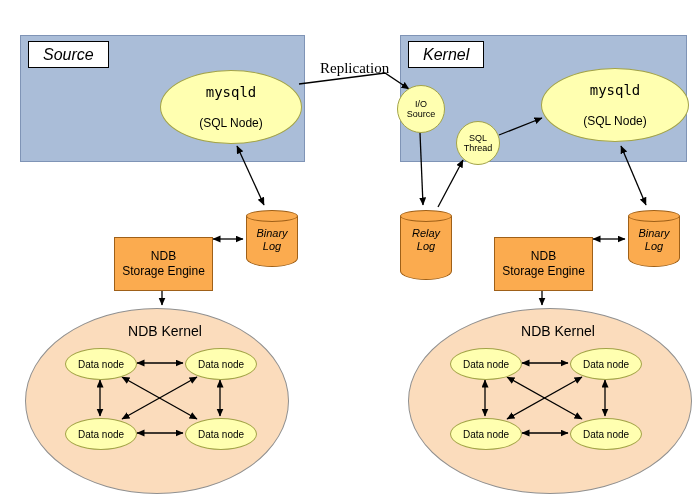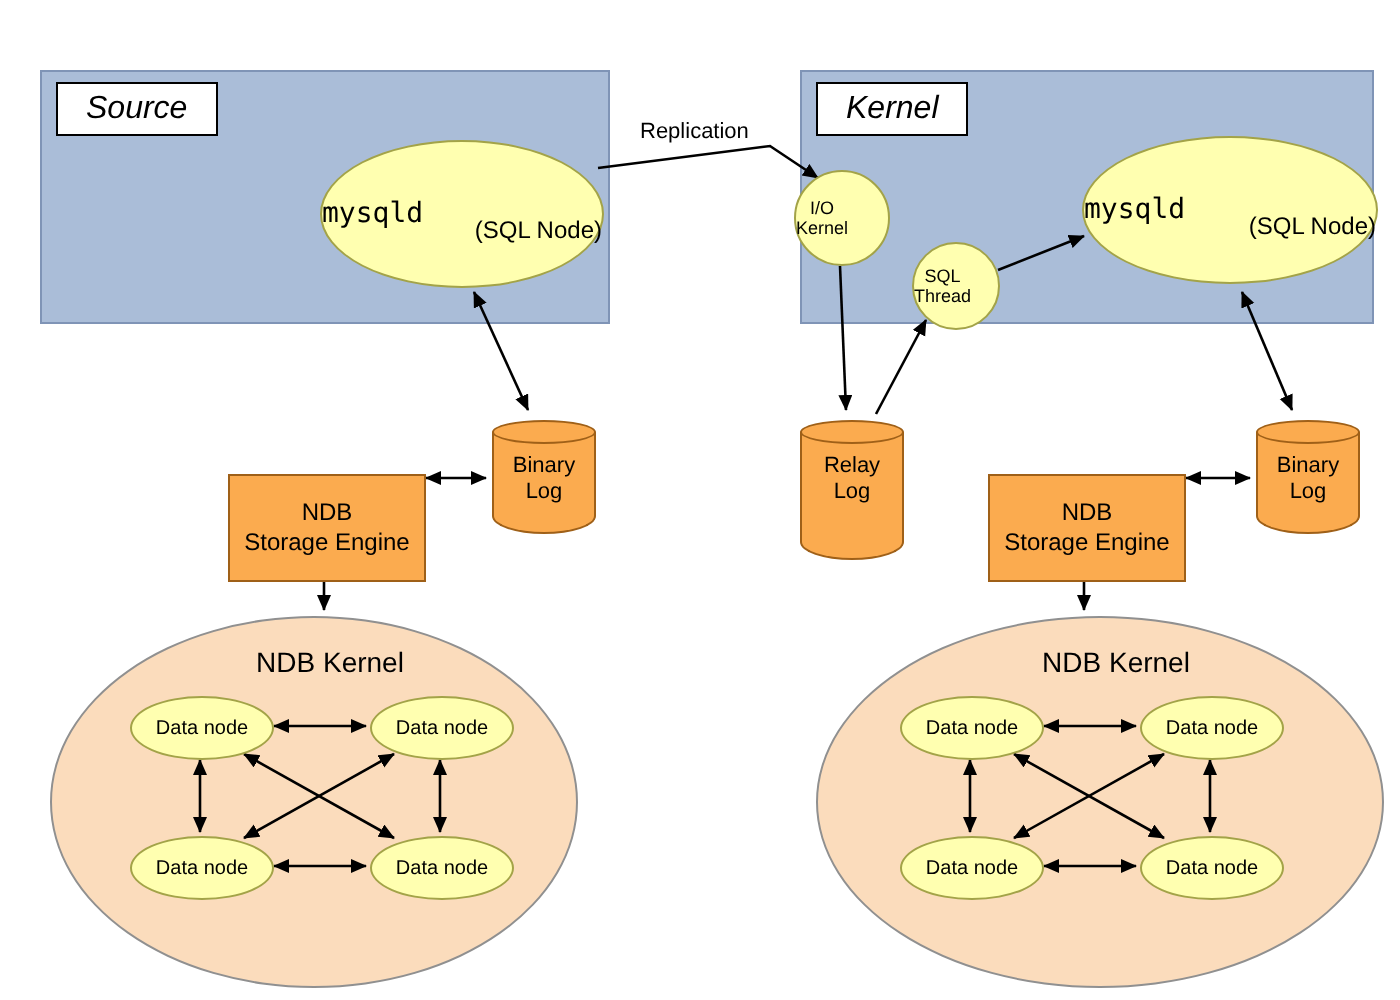--- a/index.html
+++ b/index.html
@@ -13,34 +13,34 @@
     border:1px solid var(--blue_border,#7f94b6);
   }
   .cluster-label {
     position:absolute; background:#ffffff; border:1px solid #000;
     padding:3px 14px; font-size:16px; line-height:1.2;font-style:italic;
   }
   .ellipse {
     position:absolute; border-radius:50%;
     background:var(--node_yellow,#ffffb0);
     border:1px solid var(--yellow_border,#a3a348);
-    display:flex; flex-direction:row; align-items:center; justify-content:space-between;
+    display:flex; flex-direction:column; align-items:center; justify-content:center;
     text-align:center;
   }
   .mysqld-name { font-family:"DejaVu Sans Mono", monospace; font-size:14px; }
   .mysqld-sub  { font-size:12px; margin-top:16px; }
   .small-circle { font-size:9px; line-height:1.15; white-space:pre-line; }
   .orange-box {
     position:absolute;
     background:var(--orange,#fbab4f);
     border:1px solid var(--orange_border,#9f6018);
     display:flex; align-items:center; justify-content:center;
     text-align:center; font-size:12px; line-height:1.25; white-space:pre-line;margin-top:25px;
   }
-  .cylinder { position:absolute; }
+  .cylinder { position:absolute;font-style:italic; }
   .cyl-top {
     position:absolute; top:0; left:0; right:0; height:12px;
     background:var(--orange,#fbab4f);
     border:1px solid var(--orange_border,#9f6018);
     border-radius:50%; box-sizing:border-box; z-index:2;
   }
   .cyl-body {
     position:absolute; top:6px; left:0; right:0; bottom:0;
     background:var(--orange,#fbab4f);
     border:1px solid var(--orange_border,#9f6018);
@@ -59,21 +59,21 @@
   .kernel-title {
     position:absolute; left:16px; right:0; top:14px;
     text-align:center; font-size:14px;
   }
   .data-node {
     position:absolute; width:70px; height:30px; border-radius:50%;
     background:var(--node_yellow,#ffffb0);
     border:1px solid var(--yellow_border,#a3a348);
     display:flex; align-items:center; justify-content:center; font-size:10px;
   }
-  .rep-label { position:absolute; font-size:11px; background:transparent; }
+  .rep-label { position:absolute; font-size:15px; background:transparent;font-family:Liberation Serif, serif; }
   svg.arrows { position:absolute; left:0; top:0; pointer-events:none; }
   .z-shapes { position:relative; z-index:5; }
 </style>
 </head>
 <body>
 
 <div class="stage">
 
   <div class="cluster-box" style="left:20px; top:35px; width:283px; height:125px;"></div>
   <div class="cluster-box" style="left:400px; top:35px; width:285px; height:125px;"></div>
@@ -133,21 +133,21 @@
     </div>
 
     <div class="ellipse" style="left:541px; top:68px; width:146px; height:72px;">
       <span class="mysqld-name">mysqld</span>
       <span class="mysqld-sub">(SQL Node)</span>
     </div>
 
     <div class="rep-label" style="left:320px; top:60px;">Replication</div>
 
     <div class="ellipse small-circle" style="left:397px; top:85px; width:46px; height:46px;">I/O
-Kernel</div>
+Source</div>
     <div class="ellipse small-circle" style="left:456px; top:121px; width:42px; height:42px;">SQL
 Thread</div>
 
     <div class="orange-box" style="left:114px; top:212px; width:97px; height:52px;">NDB
 Storage Engine</div>
 
     <div class="cylinder" style="left:246px; top:210px; width:52px; height:57px;">
       <div class="cyl-top"></div>
       <div class="cyl-body"></div>
       <div class="cyl-label">Binary

